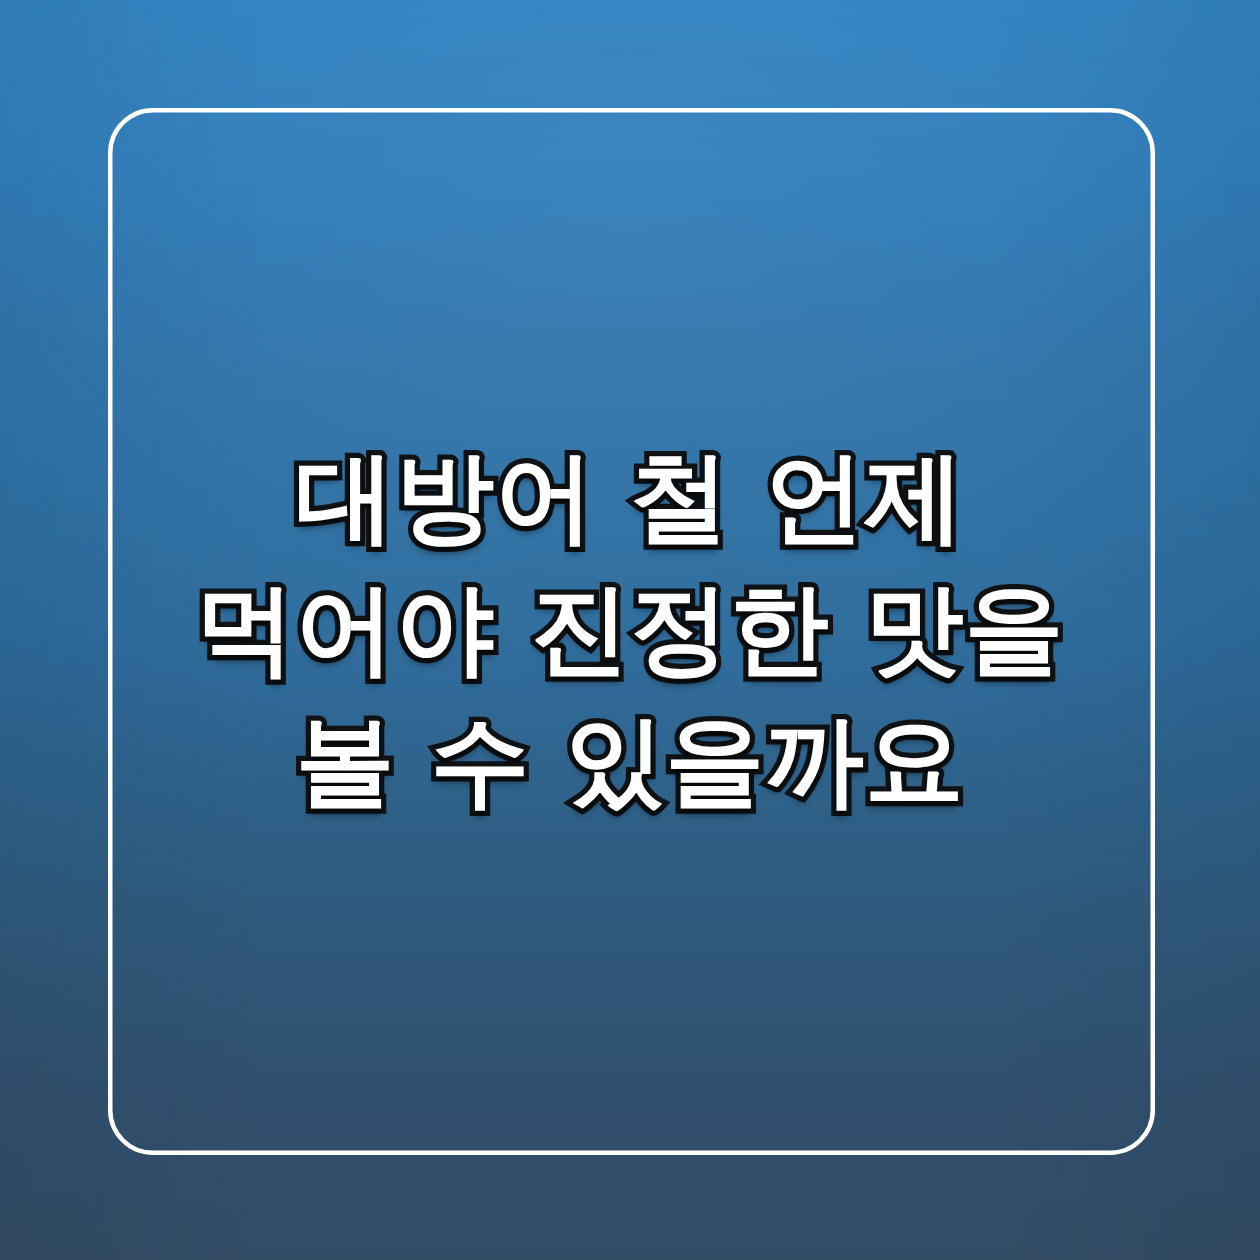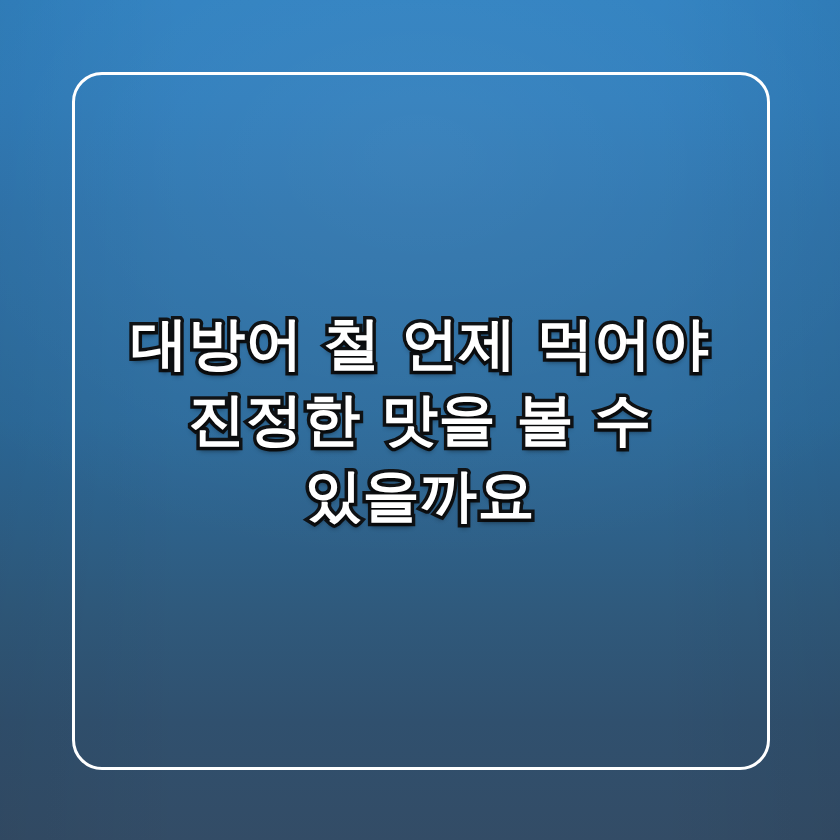--- a/index.html
+++ b/index.html
@@ -63,21 +63,21 @@
     justify-content: center;
     z-index: 3;
     padding: 0 90px;
     box-sizing: border-box;
   }
 
   .title {
     margin: 0;
     text-align: center;
     color: #ffffff;
-    font-size: 57px;
+    font-size: 66px;
     line-height: 1.33;
     font-weight: 700;
     letter-spacing: 0.5px;
     word-break: keep-all;
     max-width: 600px;
     -webkit-text-stroke: 7px #101316;
     paint-order: stroke fill;
     text-shadow:
       0 4px 5px rgba(0, 0, 0, 0.45),
       0 2px 2px rgba(0, 0, 0, 0.35);

